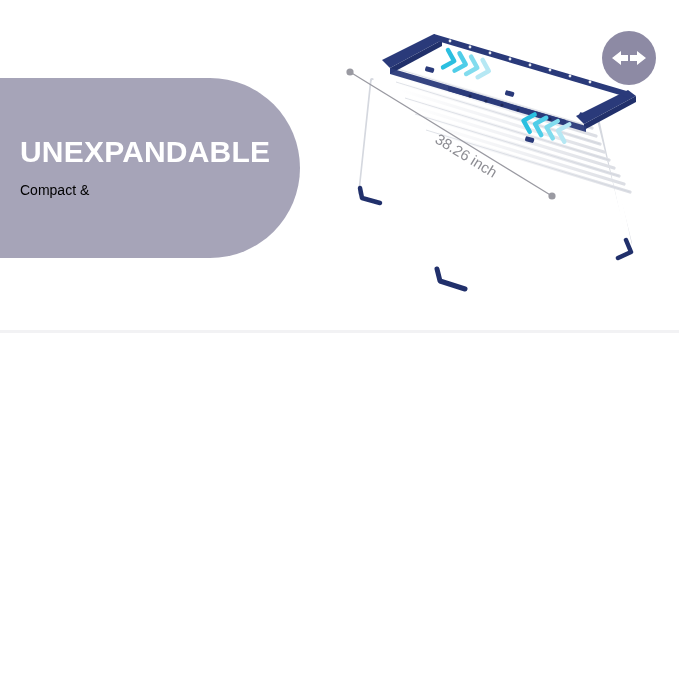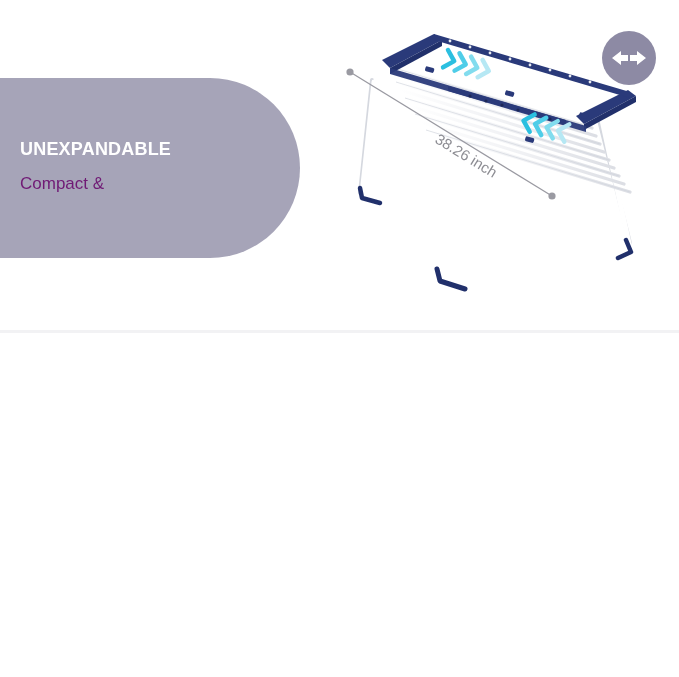--- a/index.html
+++ b/index.html
@@ -51,30 +51,30 @@
     top: 78px;
     width: 340px;
     height: 180px;
     border-radius: 0 92px 92px 0;
     padding-left: 60px;
     padding-right: 26px;
   }
 
   .callout-title {
     color: #ffffff;
-    font-size: 18px;
+    font-size: 30px;
     font-weight: bold;
     letter-spacing: 0.2px;
     line-height: 1.1;
     margin: 0 0 12px 0;
     white-space: nowrap;
   }
   .callout-sub {
-    color: #701a75;
-    font-size: 17px;
+    color: #000000;
+    font-size: 14px;
     line-height: 1.45;
     margin: 0;
     font-weight: normal;
   }
 
   
   .badge {
     position: absolute;
     width: 54px;
     height: 54px;

